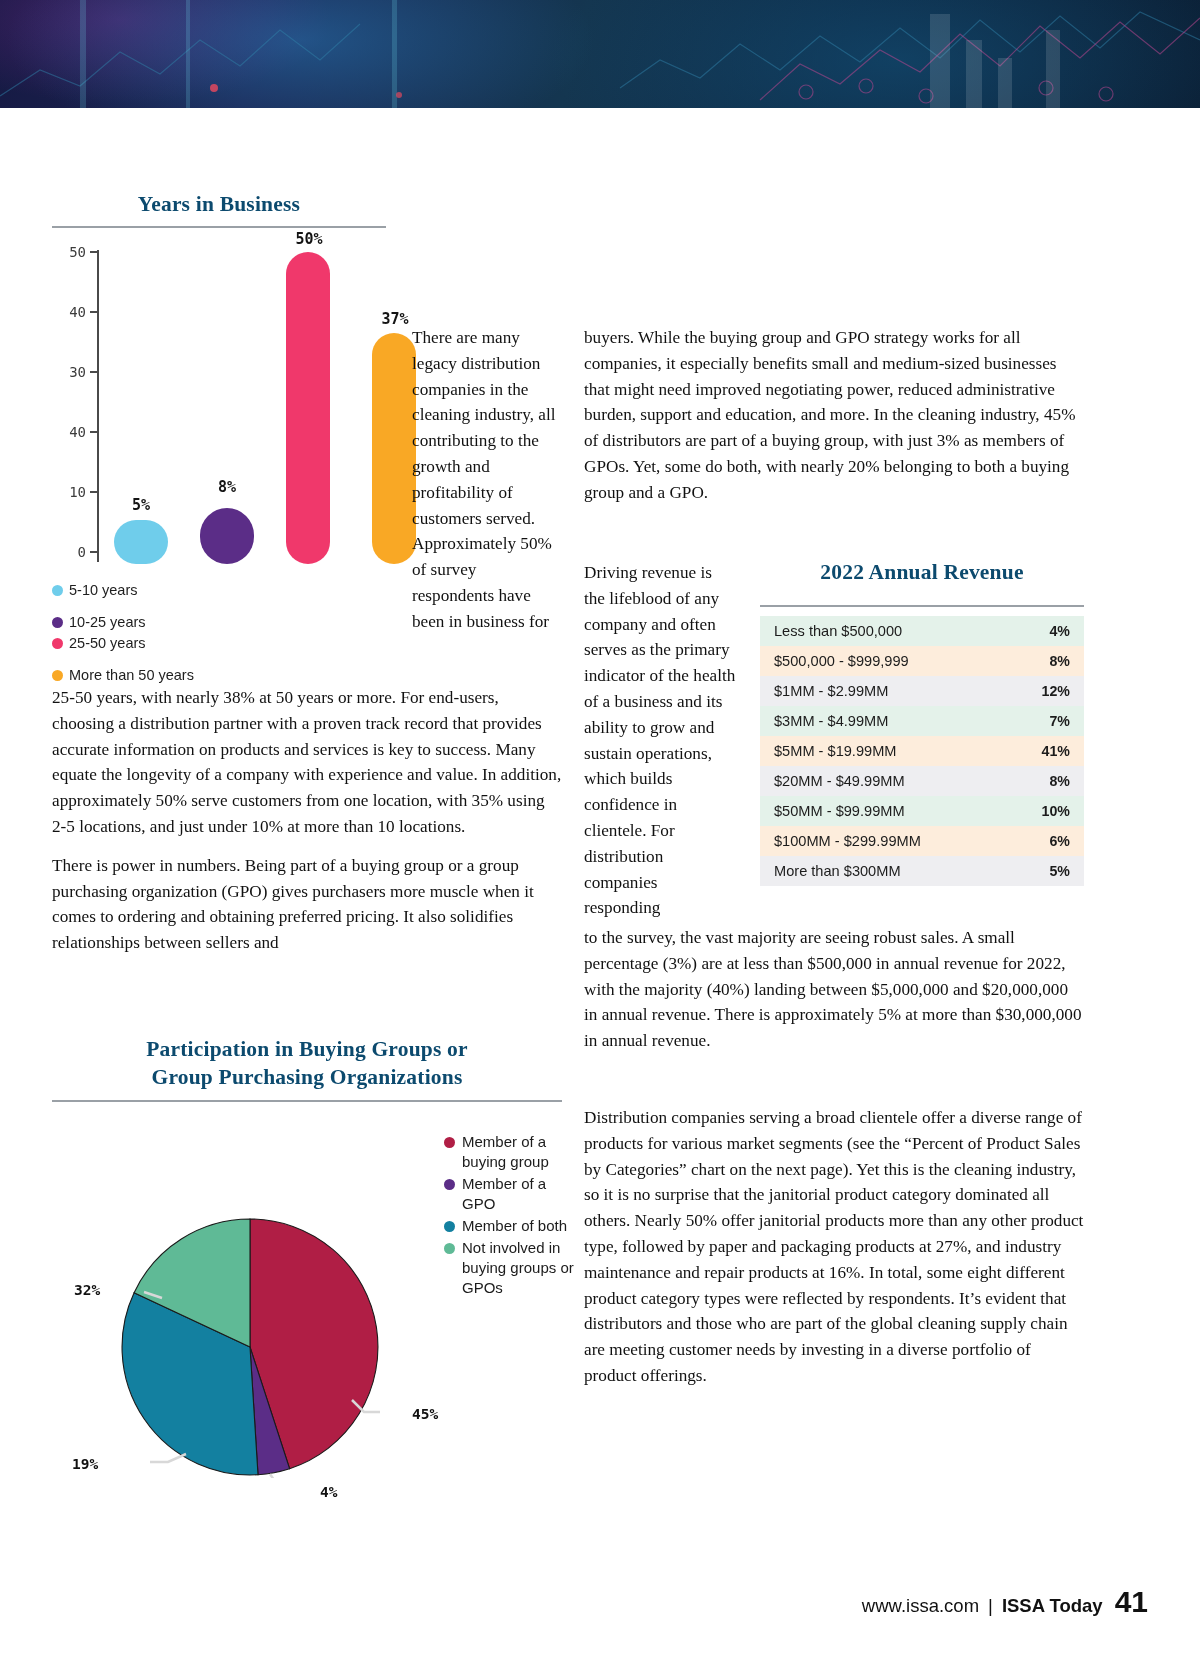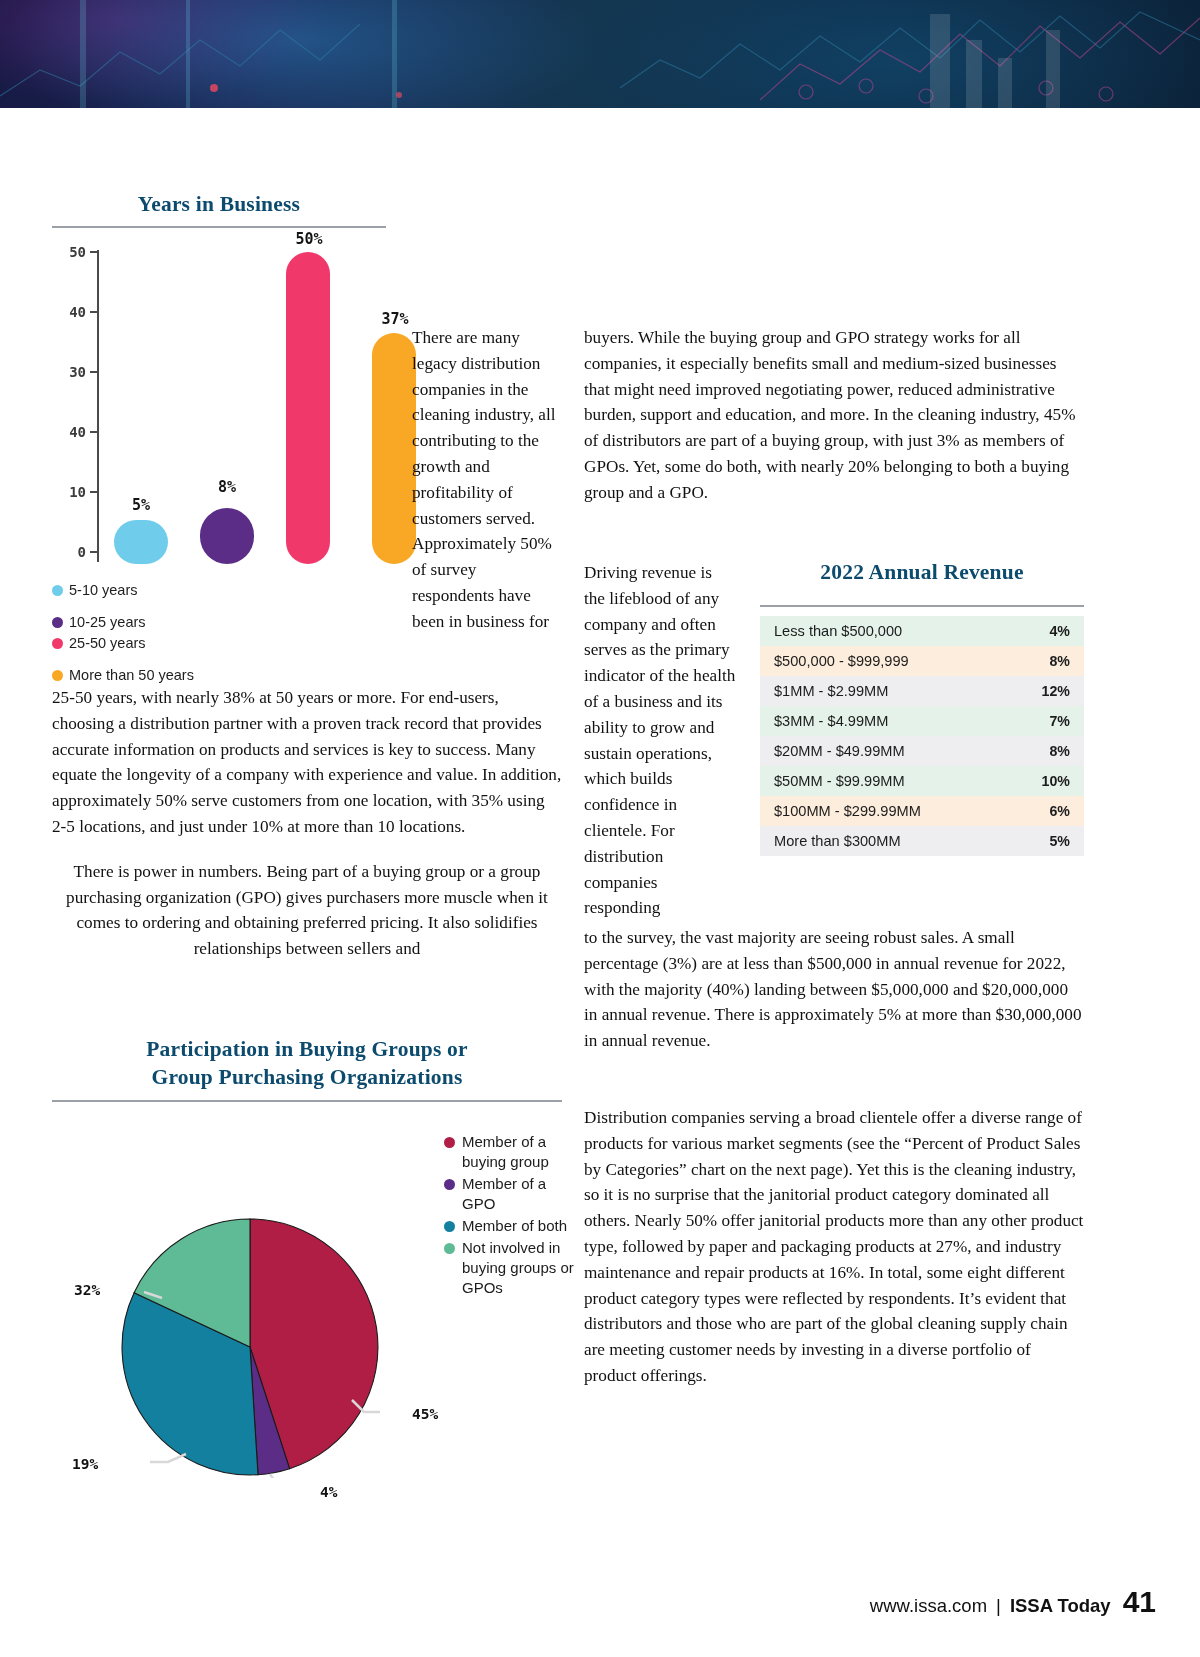--- a/index.html
+++ b/index.html
@@ -23,35 +23,35 @@
   .chart-title { color:#0c4a6e; font-family:Liberation Serif, serif;
     font-weight:bold; text-align:center; letter-spacing:.2px; }
 
   .rule { height:2px; background:#9aa0a6; }
 
   
   #bars-card { position:absolute; left:52px; top:192px; width:334px; }
   #bars-title { font-size:21.5px; margin-bottom:9px; }
   #bars-plot { position:relative; height:340px; margin-top:10px; }
   .axis-label { position:absolute; font-family:"DejaVu Sans Mono", monospace;
-    font-weight:bold; font-size:14px; color:#3c3c3c; text-align:right; width:34px; }
+    font-weight:normal; font-size:14px; color:#3c3c3c; text-align:right; width:34px; }
   .tick { position:absolute; left:38px; width:8px; height:2px; background:#4a4a4a; }
   .yaxis { position:absolute; left:45px; top:12px; width:2px; height:312px; background:#4a4a4a; }
   .bar { position:absolute; bottom:14px; border-radius:22px; }
   .bar-value { position:absolute; font-family:"DejaVu Sans Mono", monospace;
     font-weight:bold; font-size:15px; color:#141414; text-align:center; }
   .legend-row { display:flex; justify-content:center; gap:16px;
     font-family:"Liberation Sans", sans-serif; font-size:14.5px; color:#1e1e1e;flex-direction:column; }
   .legend-item { display:flex; align-items:center; gap:6px; }
   .dot { width:11px; height:11px; border-radius:50%; display:inline-block; }
 
   
   .body-text { font-family:"Liberation Serif", serif; font-size:17.2px;
     line-height:25.8px; color:#111; text-align:left; }
-  .body-text p + p { margin-top:19px;text-align:center; }
+  .body-text p + p { margin-top:13px; }
 
   #col-a { position:absolute; left:412px; top:325px; width:150px; }
   #col-b { position:absolute; left:52px; top:685px; width:510px; }
   #col-c { position:absolute; left:584px; top:325px; width:500px; }
   #col-d { position:absolute; left:584px; top:560px; width:152px; }
   #col-e { position:absolute; left:584px; top:925px; width:500px; }
   #col-f { position:absolute; left:584px; top:1105px; width:502px; }
 
   
   #rev-card { position:absolute; left:760px; top:560px; width:324px; }
@@ -67,21 +67,21 @@
   #pie-area { position:relative; height:330px; margin-top:14px; }
   .pie-label { position:absolute; font-family:"DejaVu Sans Mono", monospace;
     font-weight:bold; font-size:14.5px; color:#111; }
   .pie-legend { position:absolute; left:392px; top:16px; width:130px;
     font-family:"Liberation Sans", sans-serif; font-size:15px;
     line-height:20px; color:#1c1c1c; }
   .pie-legend .li { position:relative; padding-left:18px; margin-bottom:2px; }
   .pie-legend .li .dot { position:absolute; left:0; top:5px; }
 
   
-  #footer { position:absolute; right:44px; bottom:38px;
+  #footer { position:absolute; right:52px; bottom:38px;
     font-family:"Liberation Sans", sans-serif; display:flex;
     align-items:baseline; gap:9px; }
   #footer .url { font-size:18.5px; color:#111; }
   #footer .sep { font-size:18.5px; color:#111; }
   #footer .brand { font-size:18.5px; color:#111; font-weight:bold; }
   #footer .pageno { font-size:30px; color:#111; font-weight:bold; margin-left:3px; }
 </style>
 </head>
 <body>
 
@@ -208,20 +208,24 @@
         <td class="pct">8%</td>
       </tr>
       <tr style="background:#eeeef1">
         <td>$1MM - $2.99MM</td>
         <td class="pct">12%</td>
       </tr>
       <tr style="background:#e4f2ea">
         <td>$3MM - $4.99MM</td>
         <td class="pct">7%</td>
       </tr>
+      <tr style="background:#fdeddc">
+        <td>$5MM - $19.99MM</td>
+        <td class="pct">41%</td>
+      </tr>
       <tr style="background:#eeeef1">
         <td>$20MM - $49.99MM</td>
         <td class="pct">8%</td>
       </tr>
       <tr style="background:#e4f2ea">
         <td>$50MM - $99.99MM</td>
         <td class="pct">10%</td>
       </tr>
       <tr style="background:#fdeddc">
         <td>$100MM - $299.99MM</td>

